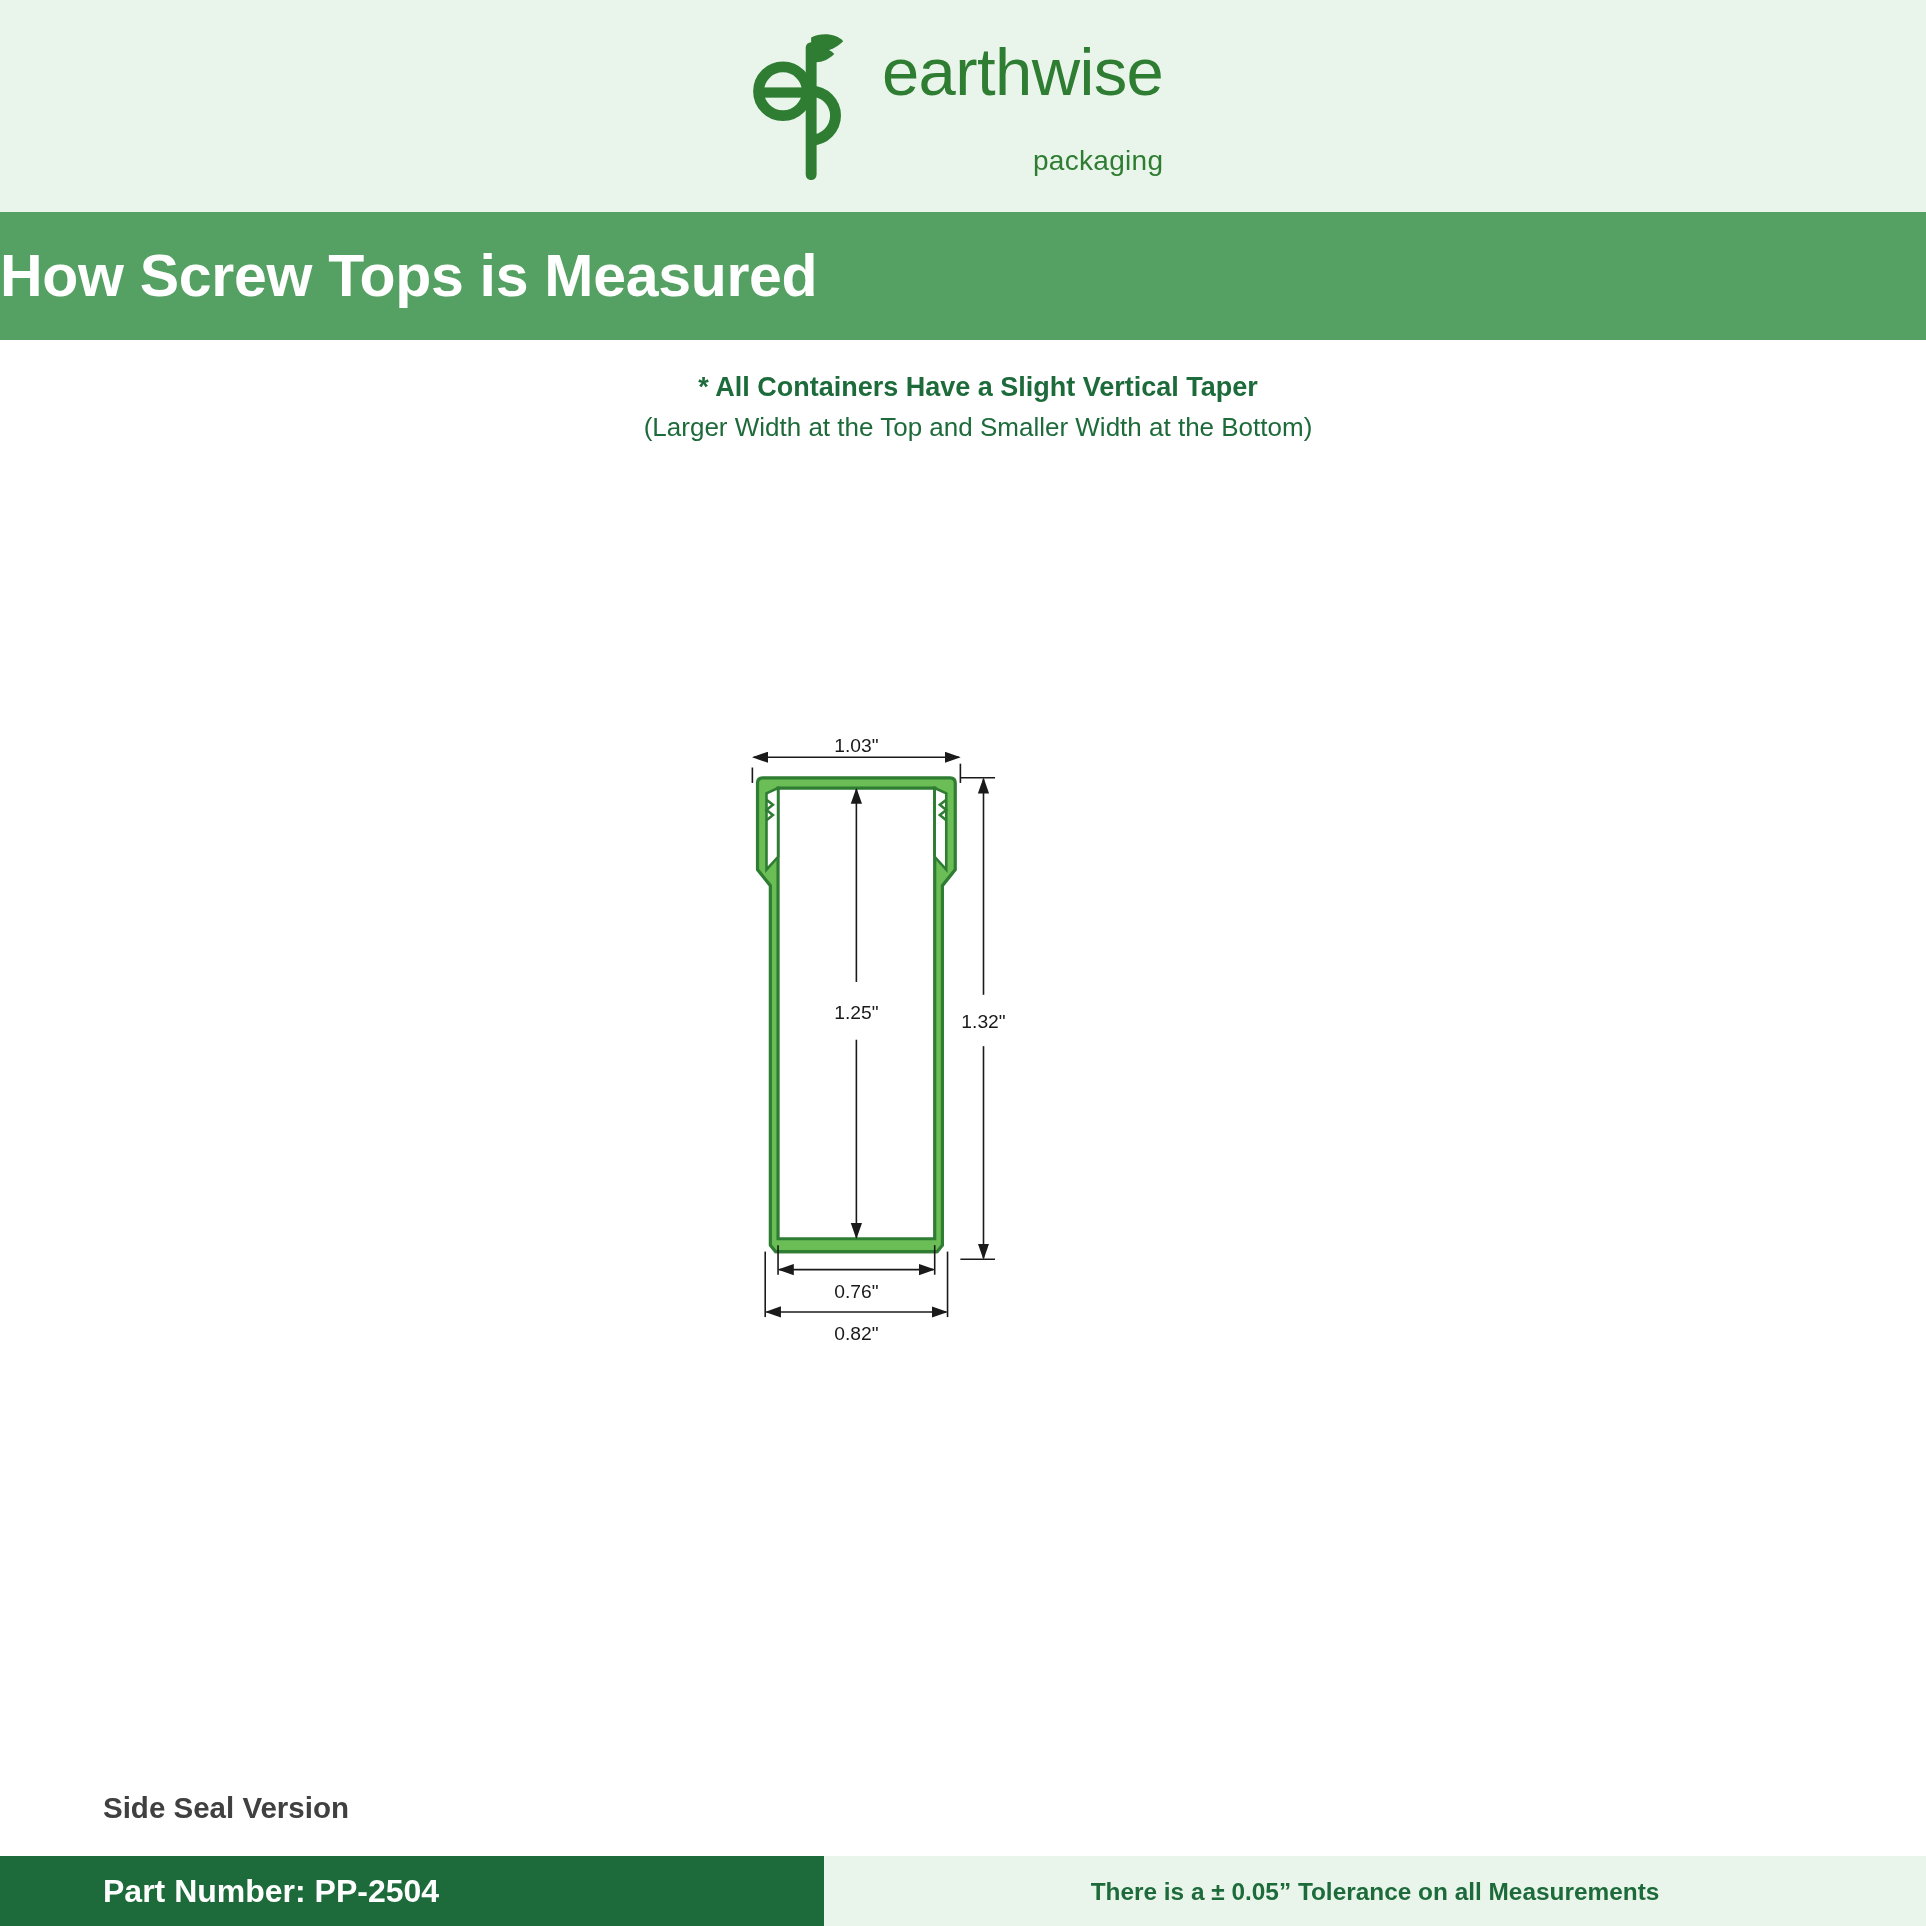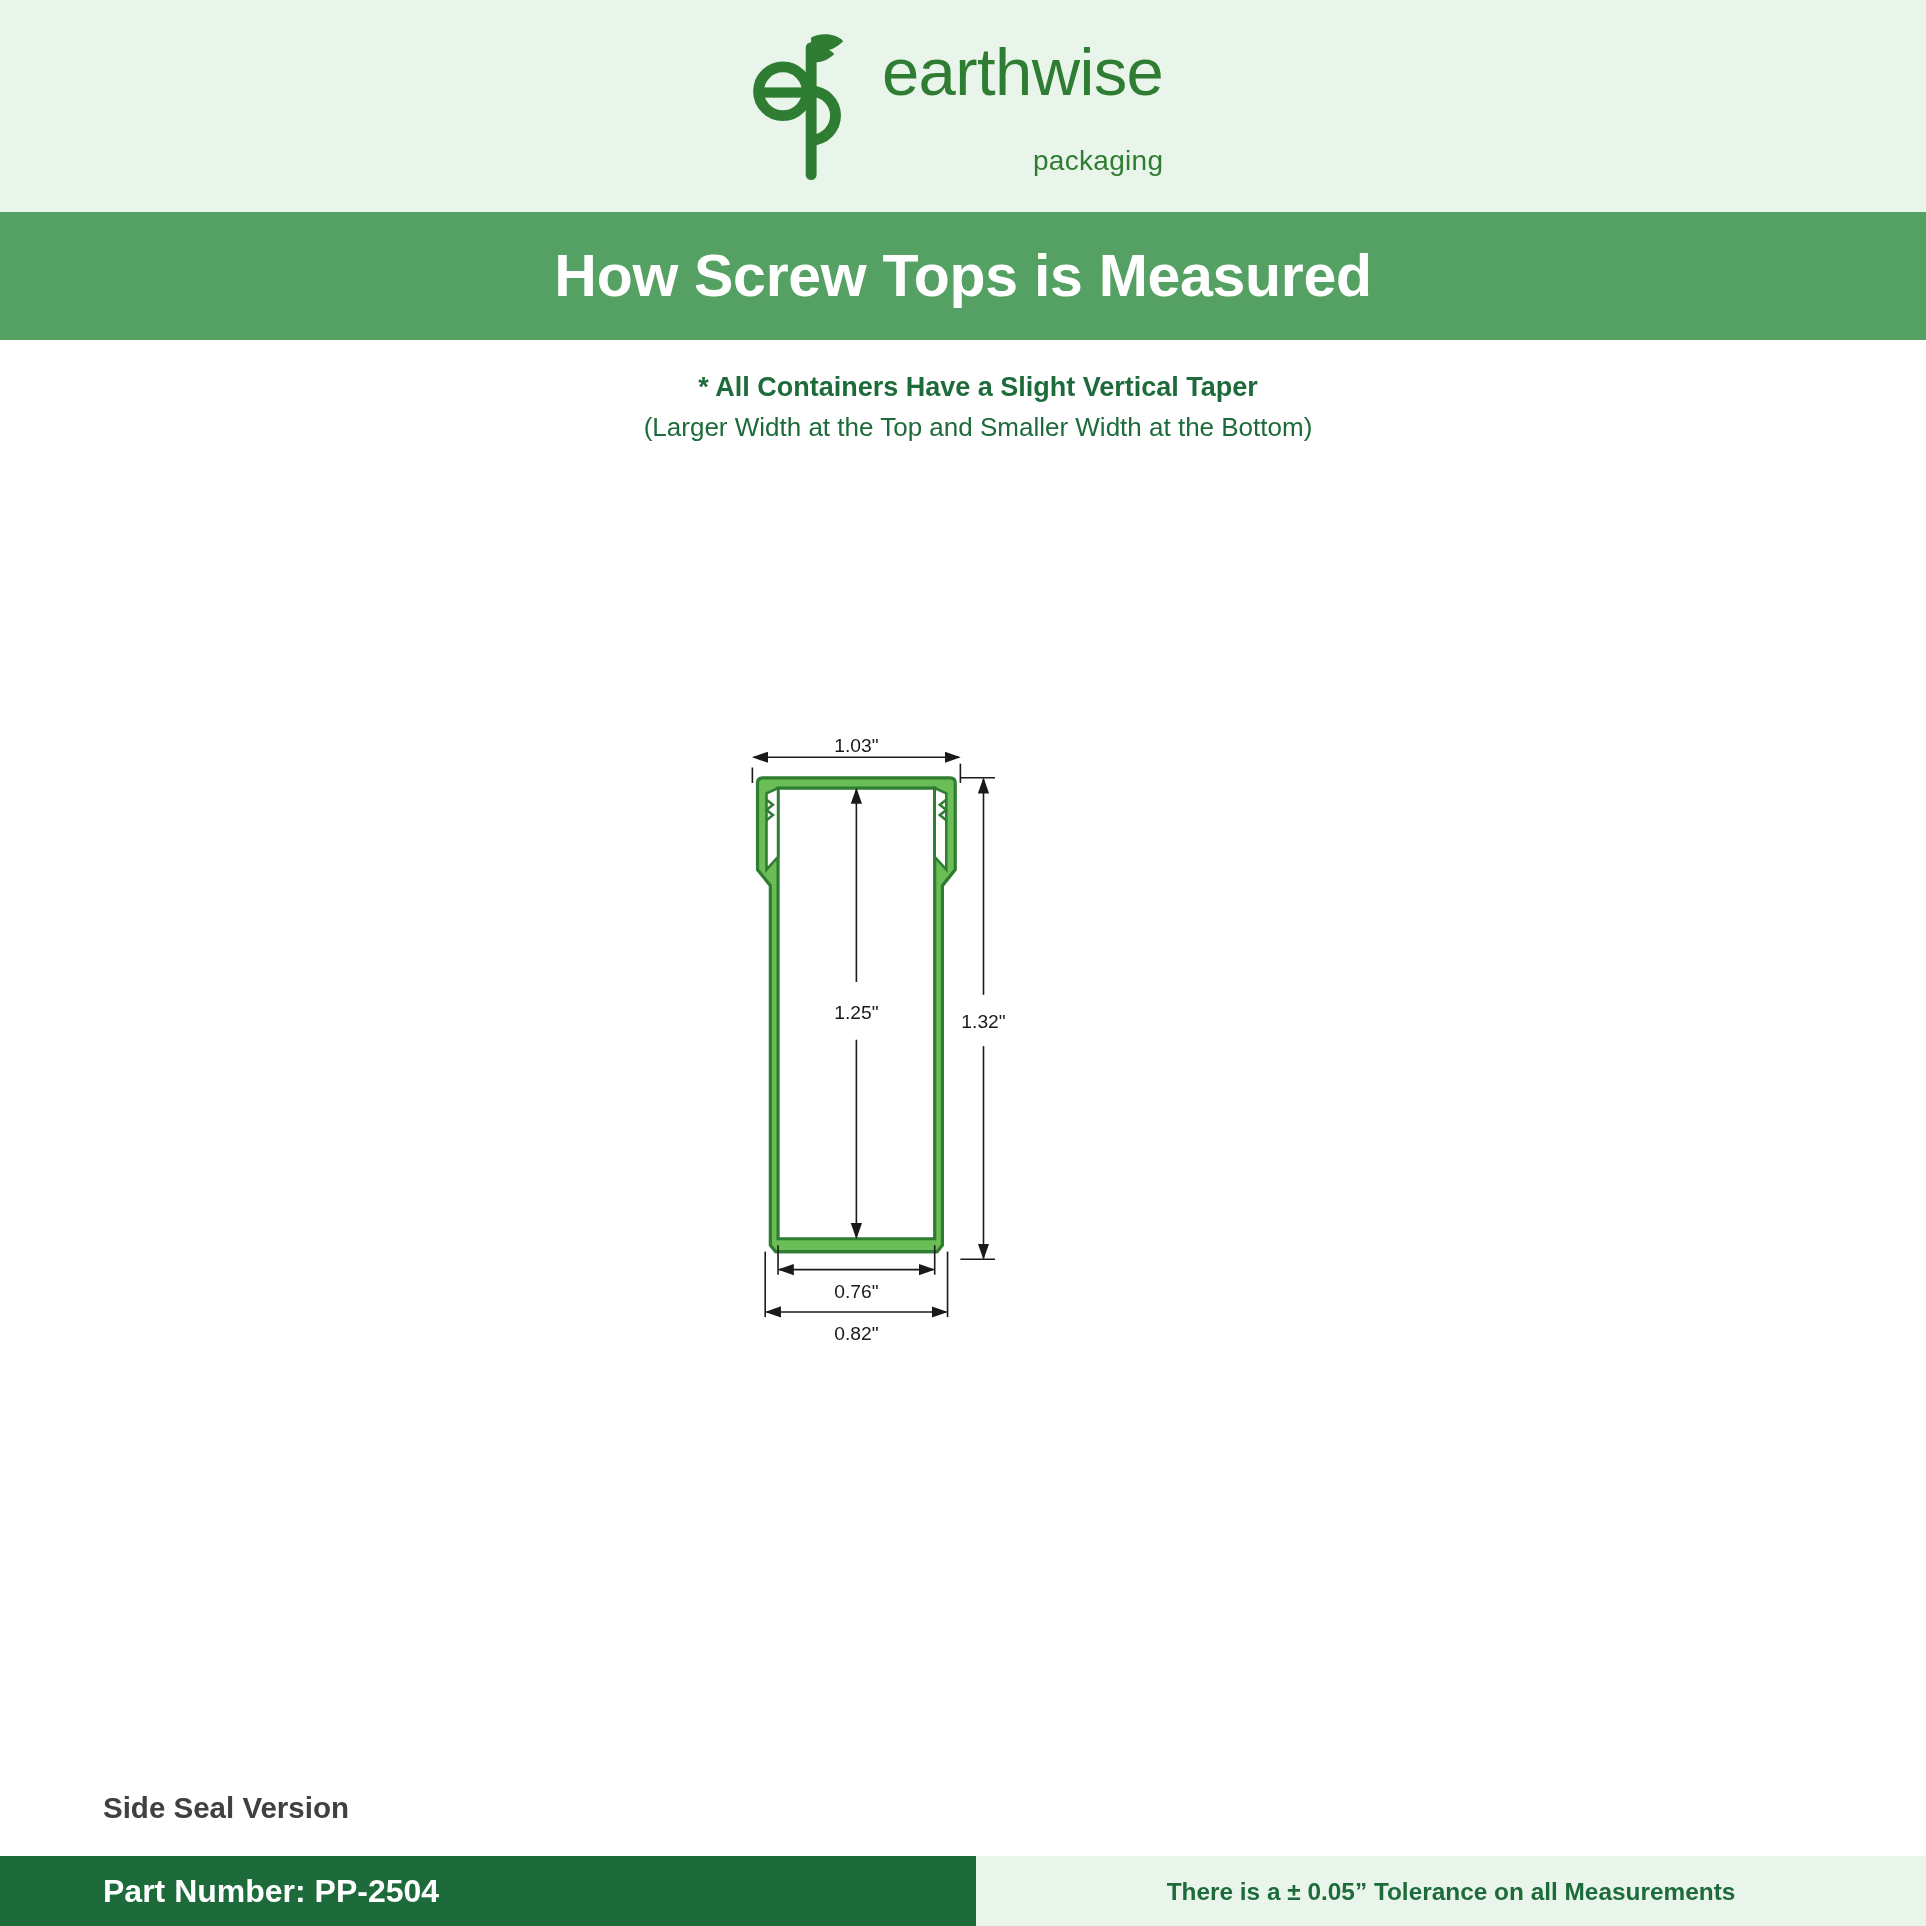--- a/index.html
+++ b/index.html
@@ -60,21 +60,21 @@
 
   
   .title-band {
     position: absolute;
     left: 0; top: 212px;
     width: 1926px;
     height: 128px;
     background: #55a163;
     display: flex;
     align-items: center;
-    justify-content: center;
+    justify-content: flex-start;
   }
   .title-band h1 {
     margin: 0;
     color: #ffffff;
     font-size: 59px;
     font-weight: bold;
     letter-spacing: -0.3px;
   }
 
   
@@ -119,21 +119,21 @@
   }
   .footer {
     position: absolute;
     left: 0;
     top: 1856px;
     width: 1926px;
     height: 71px;
     display: flex;
   }
   .footer-left {
-    width: 976px;
+    width: 824px;
     height: 71px;
     background: #1d6b3a;
     display: flex;
     align-items: center;
   }
   .footer-left span {
     color: #ffffff;
     font-size: 32px;
     font-weight: bold;
     margin-left: 103px;

